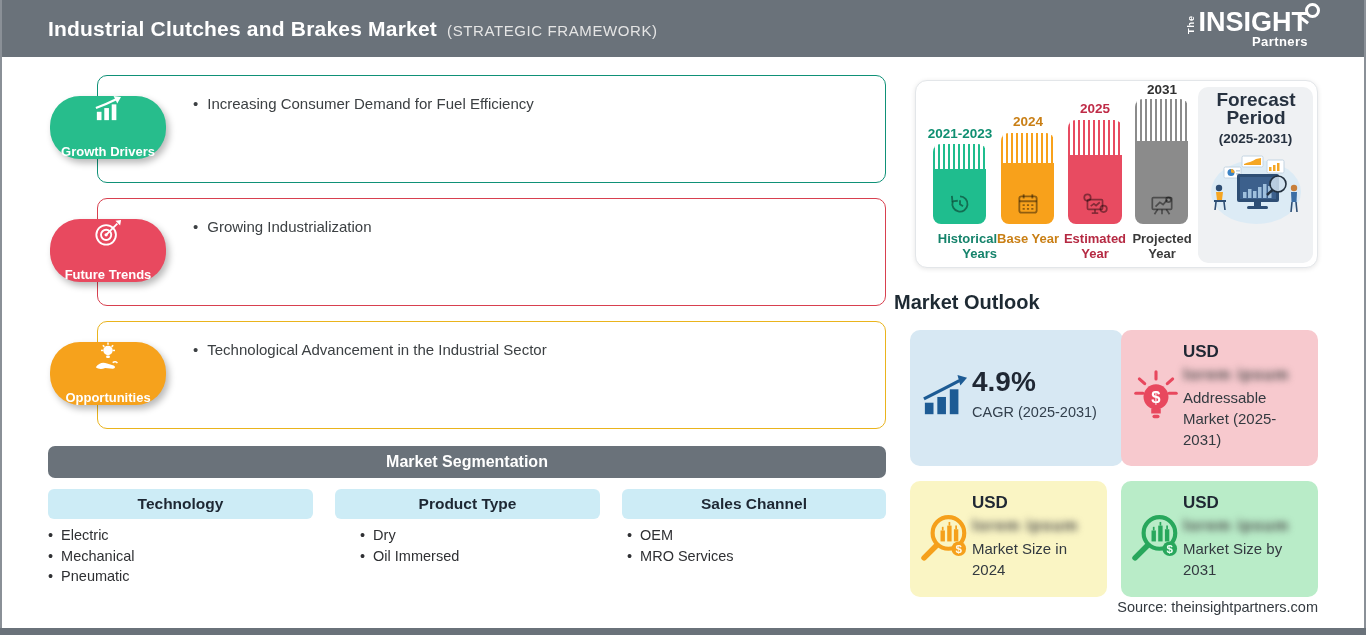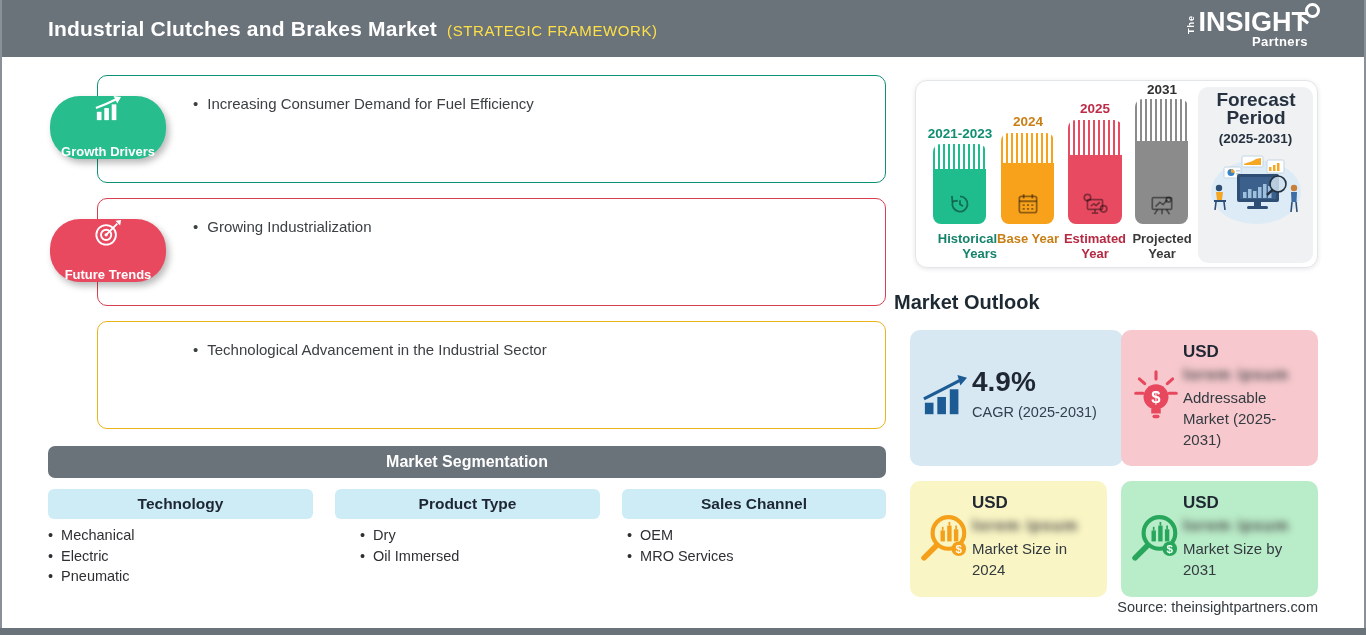--- a/index.html
+++ b/index.html
@@ -7,21 +7,21 @@
   #page { position:relative; width:1366px; height:635px; background:#ffffff; overflow:hidden; }
 
   
   .edge-l{position:absolute;left:0;top:0;bottom:0;width:2px;background:#8a9097;z-index:50;}
   .edge-r{position:absolute;right:0;top:0;bottom:0;width:2px;background:#8a9097;z-index:50;}
   .bottom-bar{position:absolute;left:0;right:0;bottom:0;height:7px;background:#6a727a;z-index:51;}
 
   
   .header{position:absolute;top:0;left:0;right:0;height:57px;background:#6a727a;display:flex;align-items:center;z-index:40;}
   .header-title{margin-left:48px;color:#ffffff;font-size:21px;font-weight:bold;letter-spacing:.2px;}
-  .header-sub{color:#fde047;font-size:15px;font-weight:normal;margin-left:10px;letter-spacing:.6px;}
+  .header-sub{color:#e5e5e5;font-size:15px;font-weight:normal;margin-left:10px;letter-spacing:.6px;}
   .logo{position:absolute;right:58px;top:9px;color:#fff;display:flex;align-items:flex-start;}
   .logo-the{writing-mode:vertical-rl;transform:rotate(180deg);font-size:9px;font-weight:bold;letter-spacing:1px;margin-top:6px;margin-right:2px;}
   .logo-main{position:relative;}
   .logo-insight{font-size:27px;font-weight:bold;letter-spacing:0px;line-height:1;text-align:right;}
   .logo-ring{position:absolute;right:-12px;top:-6px;width:15px;height:15px;border:3px solid #fff;border-radius:50%;background:transparent;}
   .logo-handle{position:absolute;right:-1px;top:10px;width:9px;height:3px;background:#fff;transform:rotate(38deg);}
   .logo-partners{display:block;text-align:right;font-size:13px;font-weight:bold;margin-top:-2px;letter-spacing:.4px;}
 
   
   .fbox{position:absolute;left:97px;width:789px;height:108px;border-radius:10px;background:#fff;}
@@ -115,38 +115,54 @@
       <circle cx="14" cy="17" r="1.8" fill="#fff"></circle>
       <line x1="14" y1="17" x2="26" y2="5" stroke="#fff" stroke-width="2"></line>
       <polygon points="24,2 30,1 29,7" fill="#fff"></polygon>
     </svg>
     <div class="badge-label">Future Trends</div>
   </div>
 
   <div class="fbox" style="top:321px;border:1.5px solid #eab41d;">
     <div class="fbox-text">Technological Advancement in the Industrial Sector</div>
   </div>
+  <div class="badge" style="top:342px;background:#f6a21c;">
+    <svg width="32" height="30" viewBox="0 0 34 32">
+      <circle cx="17" cy="9" r="5" fill="#fff"></circle>
+      <rect x="15" y="14.5" width="4" height="2.5" rx="1" fill="#fff"></rect>
+      <g stroke="#fff" stroke-width="1.6">
+        <line x1="17" y1="0.5" x2="17" y2="3"></line>
+        <line x1="9.5" y1="9" x2="12" y2="9"></line>
+        <line x1="22" y1="9" x2="24.5" y2="9"></line>
+        <line x1="11.5" y1="3.5" x2="13.2" y2="5.2"></line>
+        <line x1="22.5" y1="3.5" x2="20.8" y2="5.2"></line>
+      </g>
+      <path d="M4 27 C7 22 12 21 16 23 L23 25 C25.5 26 24.5 28.6 22 28.4 L14 27.8 C10 29.5 6.5 29 4 27 Z" fill="#fff"></path>
+      <path d="M22 22 C24 20.5 26 21 27 22.5" stroke="#fff" stroke-width="1.6" fill="none"></path>
+    </svg>
+    <div class="badge-label">Opportunities</div>
+  </div>
 
   <div class="seg-bar">
     <span>Market Segmentation</span>
   </div>
 
   <div class="seg-head" style="left:48px;width:265px;">
     <span>Technology</span>
   </div>
   <div class="seg-head" style="left:335px;width:265px;">
     <span>Product Type</span>
   </div>
   <div class="seg-head" style="left:622px;width:264px;">
     <span>Sales Channel</span>
   </div>
 
   <div class="seg-list" style="left:48px;width:260px;">
+    <div class="seg-item">Electric</div>
     <div class="seg-item">Mechanical</div>
-    <div class="seg-item">Electric</div>
     <div class="seg-item">Pneumatic</div>
   </div>
   <div class="seg-list" style="left:360px;width:260px;">
     <div class="seg-item">Dry</div>
     <div class="seg-item">Oil Immersed</div>
   </div>
   <div class="seg-list" style="left:627px;width:260px;">
     <div class="seg-item">OEM</div>
     <div class="seg-item">MRO Services</div>
   </div>

